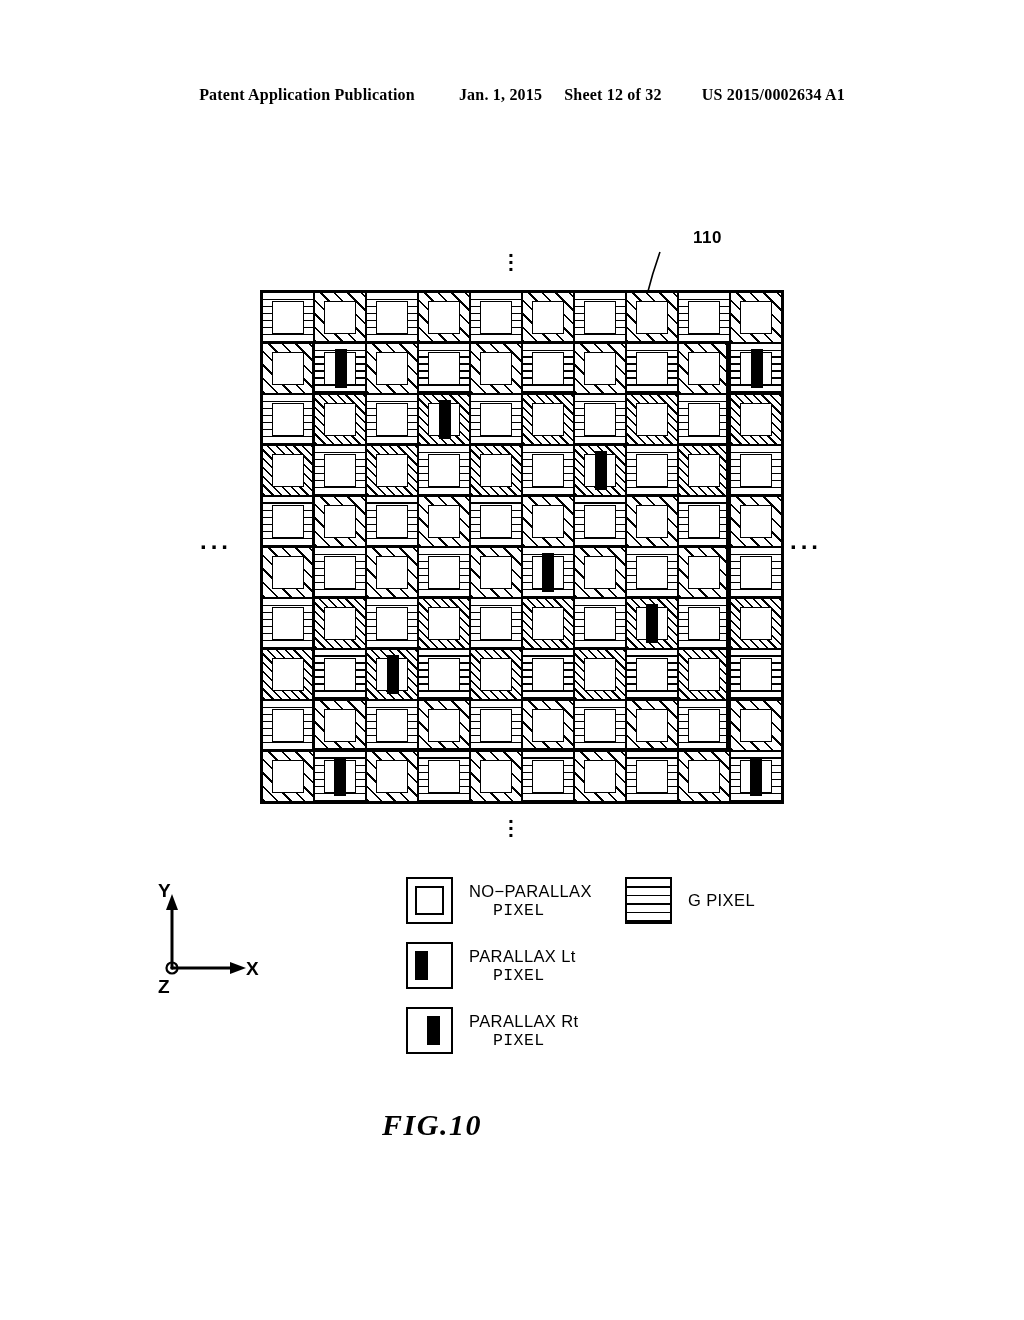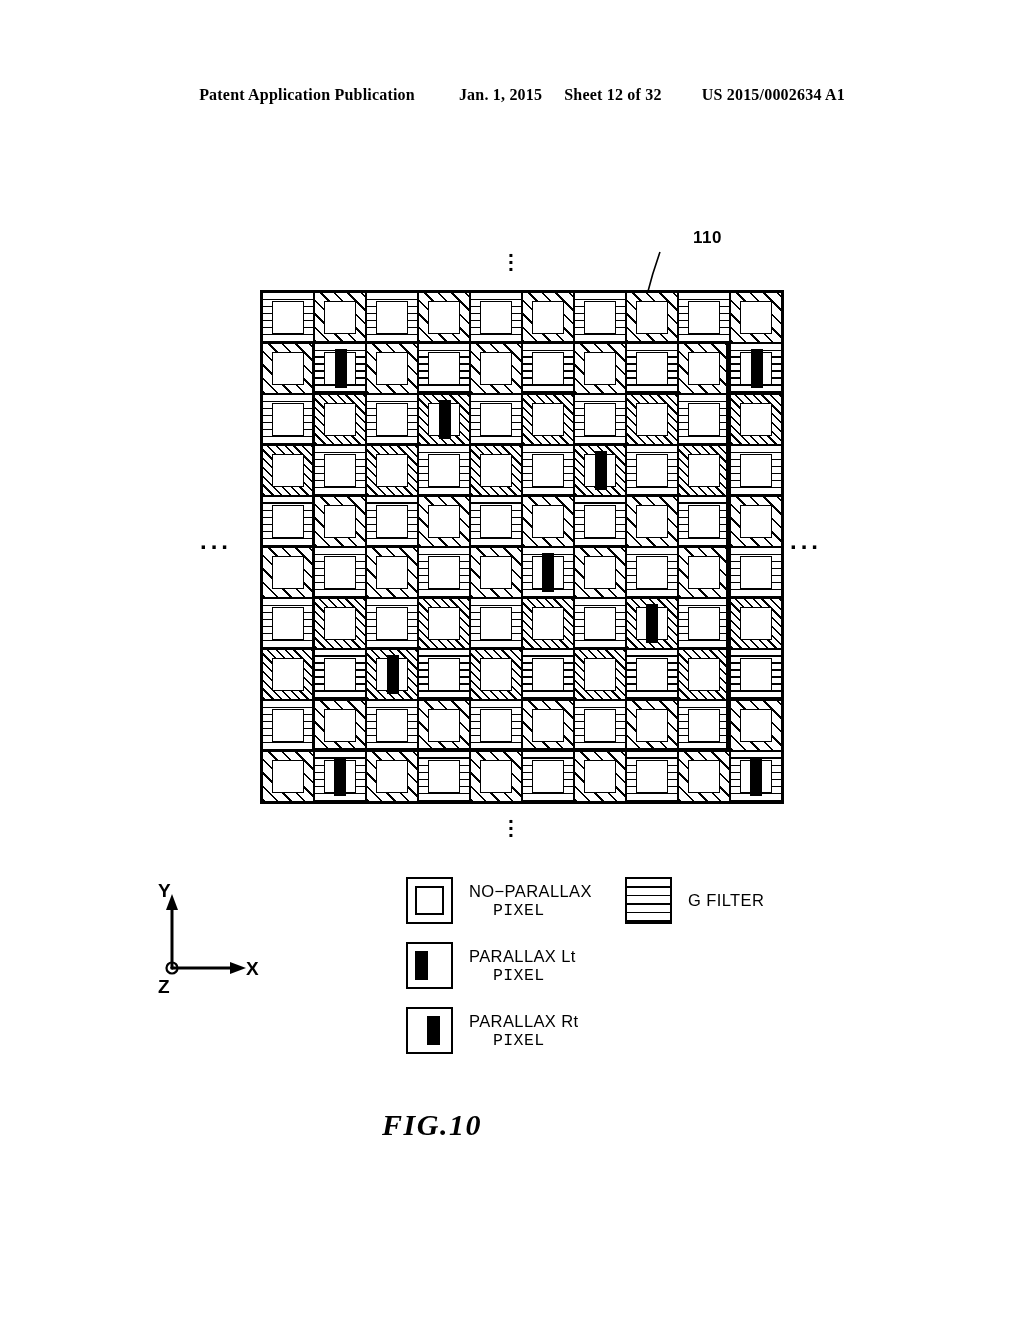--- a/index.html
+++ b/index.html
@@ -598,19 +598,19 @@
           <span class="l2">PIXEL</span>
         </div>
       </div>
     </div>
 
     <div class="leg-col right">
       <div class="leg-row">
         <div class="leg-box g">
           <div class="hatchfill"></div>
         </div>
-        <div class="leg-text single">G FILTER</div>
+        <div class="leg-text single">G PIXEL</div>
       </div>
     </div>
   </div>
 
   <div id="fig-caption">FIG.10</div>
 </div>
 
 </body></html>

